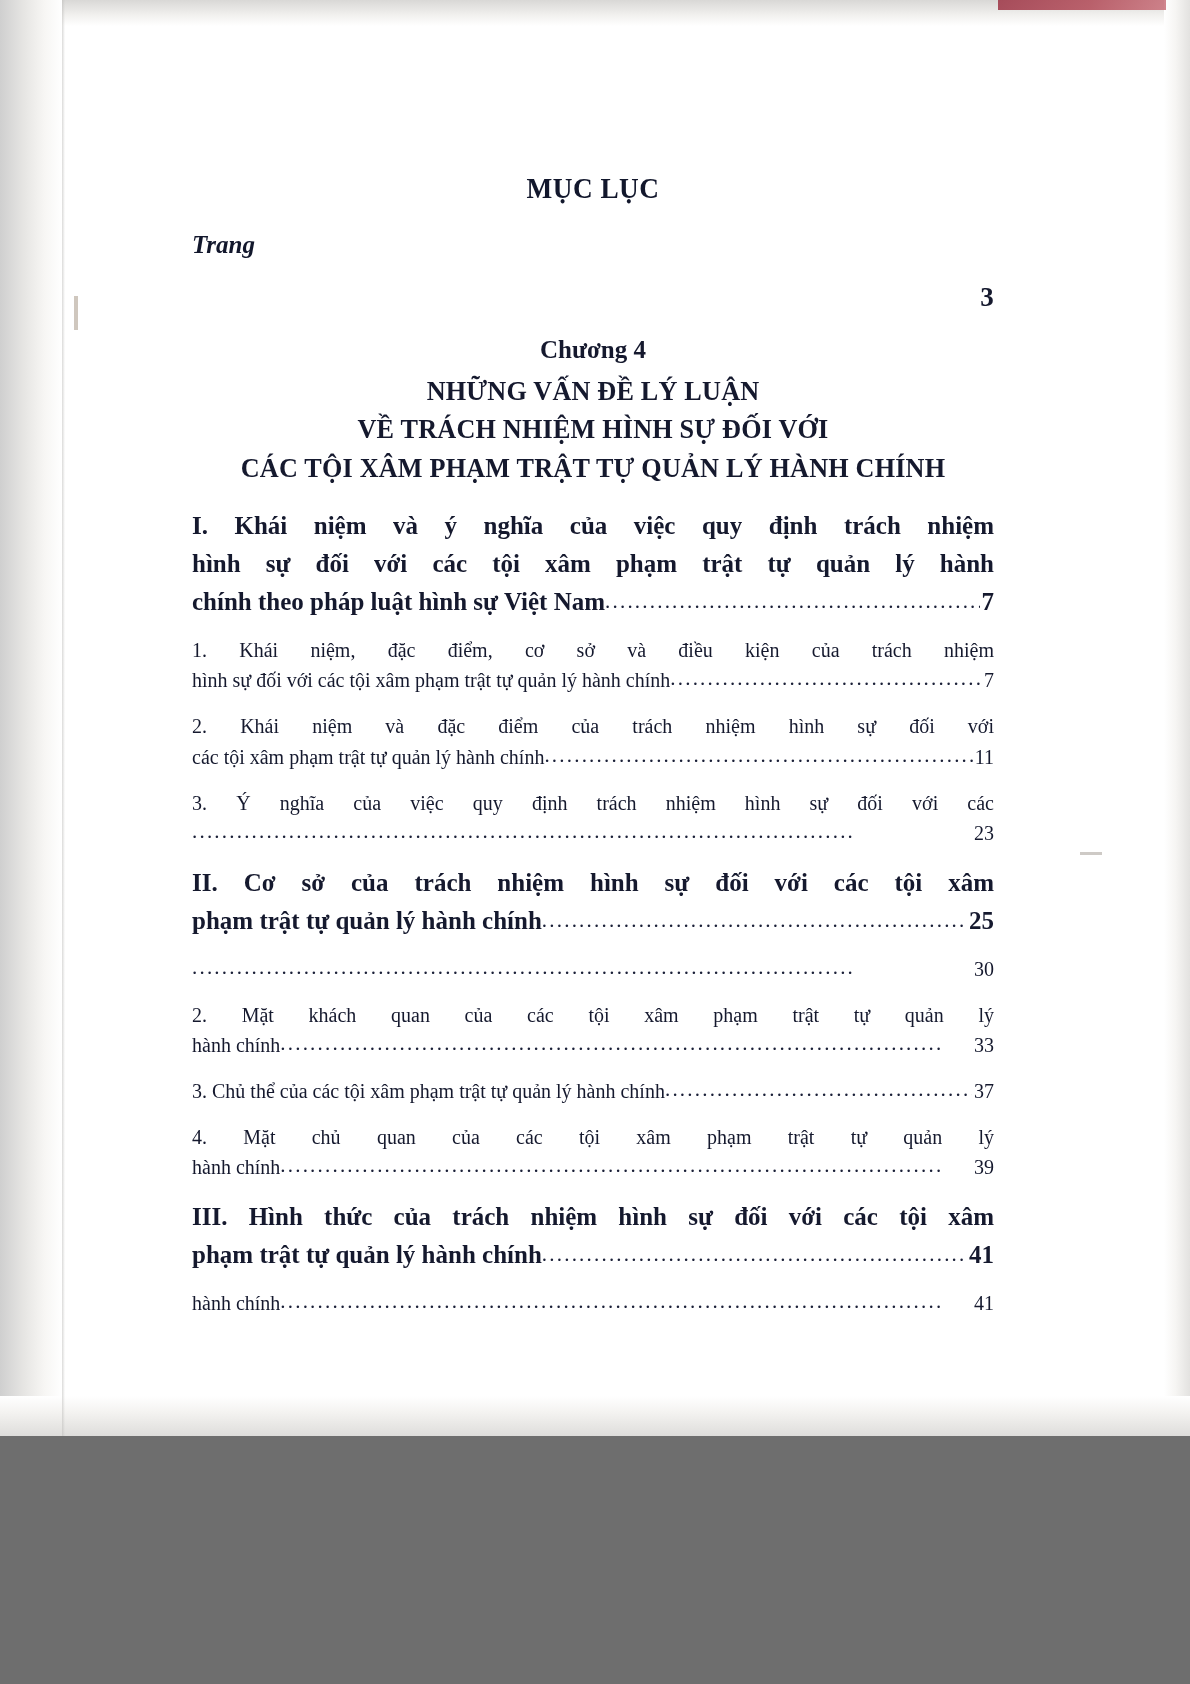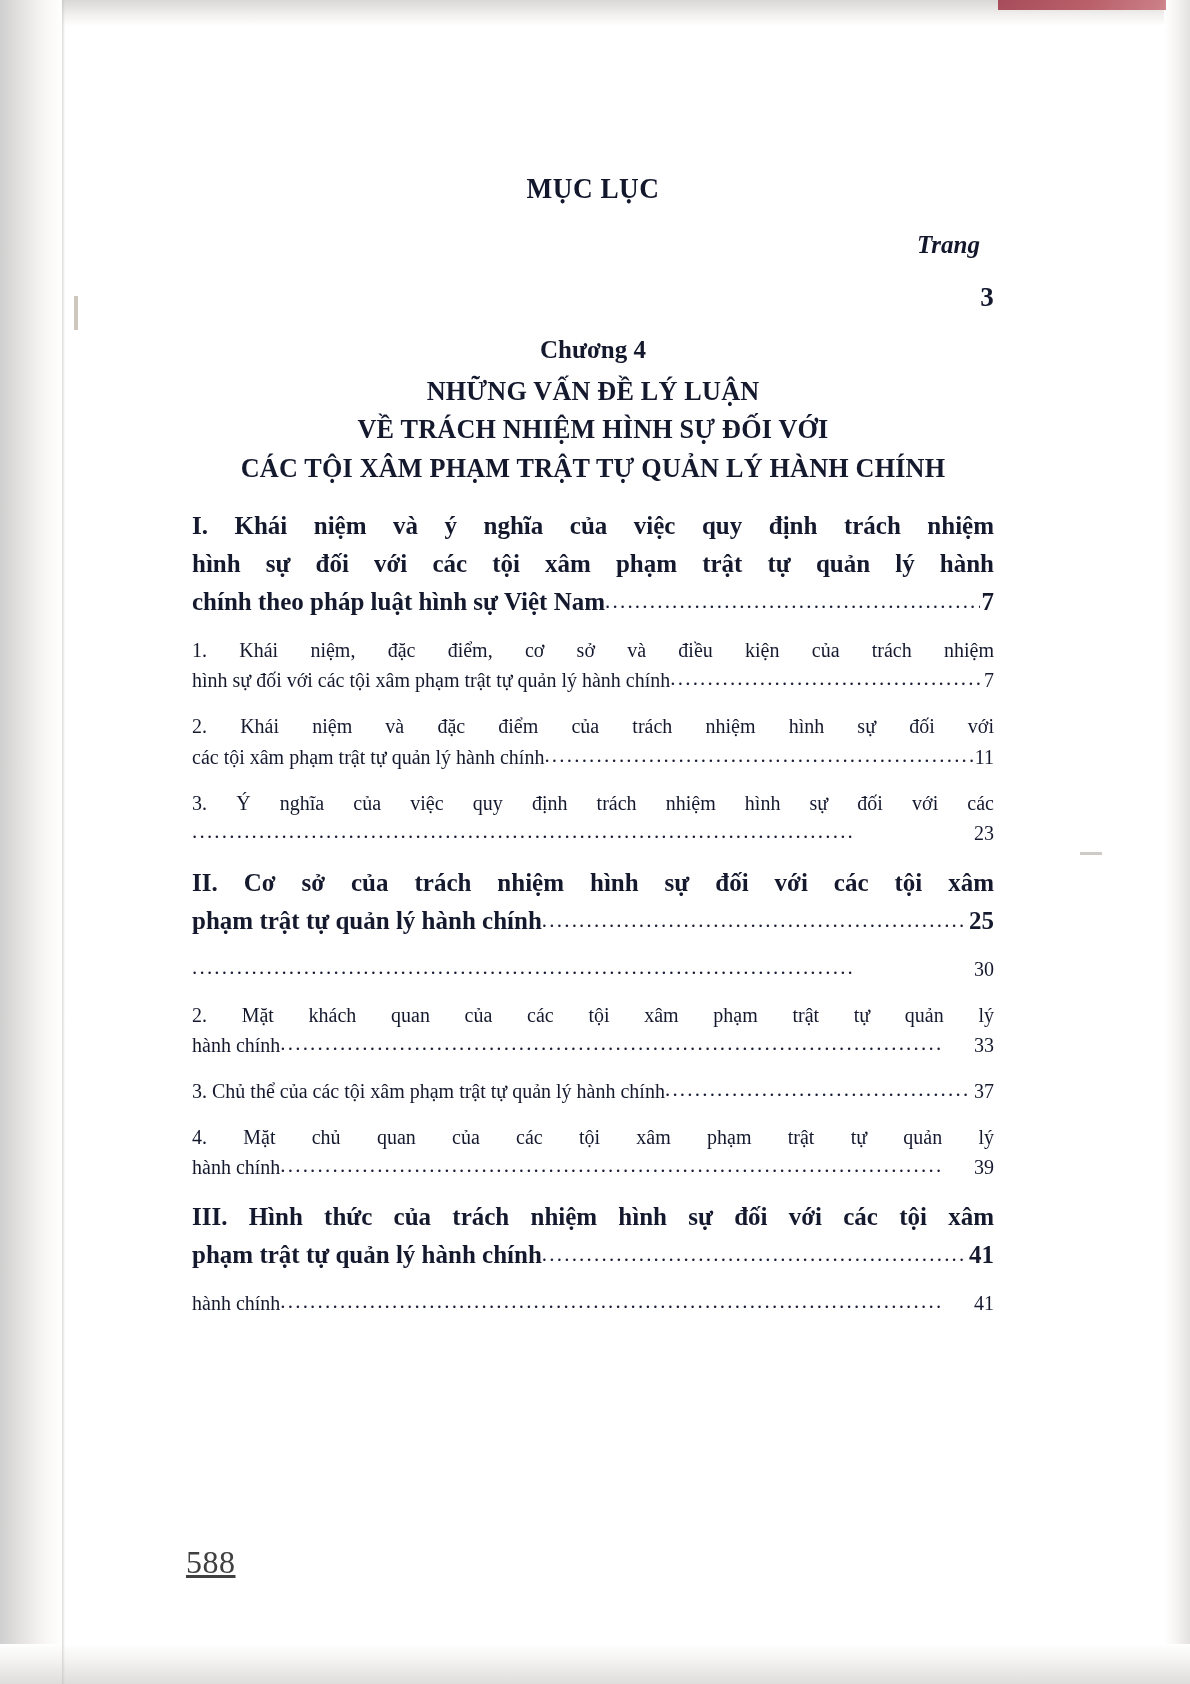--- a/index.html
+++ b/index.html
@@ -4,21 +4,21 @@
 <style>
   html, body {
     margin: 0;
     padding: 0;
     background: #6e6e6e;
   }
 
   .page {
     position: relative;
     width: 1190px;
-    height: 1684px;
+    height: 1436px;
     margin: 0 auto;
     background: #ffffff;
     overflow: hidden;
     font-family: "Liberation Serif", "DejaVu Serif", serif;
     color: #15192e;
   }
 
   
   .scan-edge-left {
     position: absolute;
@@ -93,21 +93,20 @@
     text-align: center;
     font-size: 29px;
     font-weight: bold;
     letter-spacing: .5px;
     margin: 0 0 26px 0;
     color: #12172c;
     transform: scaleX(.94);
   }
 
   .trang-label {
-    text-align: right;
     font-size: 25px;
     font-weight: bold;
     font-style: italic;
     margin: 0 14px 18px 0;
     color: #12172c;
   }
 
   
   .entry {
     margin-bottom: 14px;

